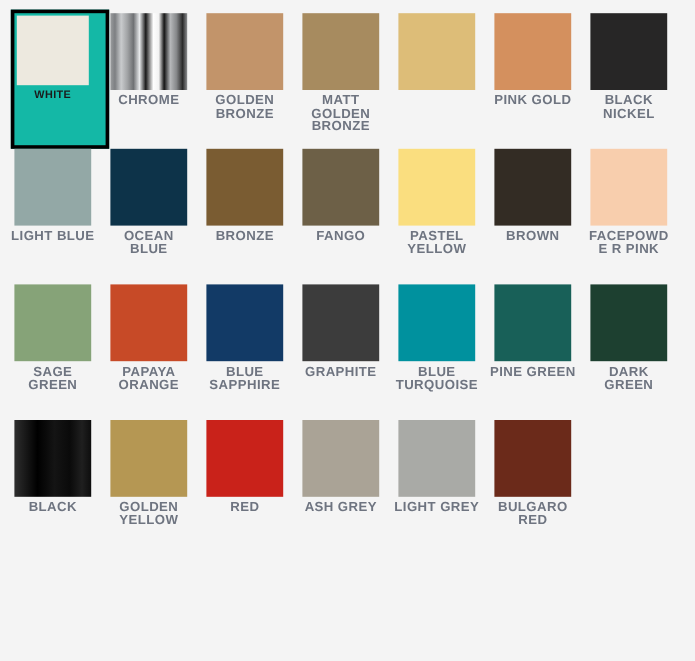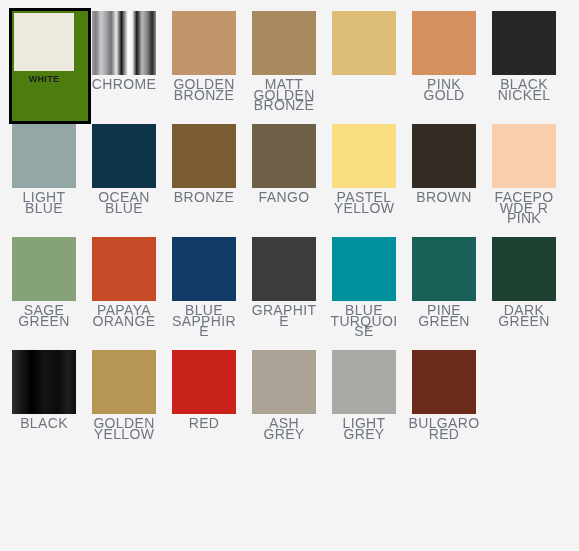--- a/index.html
+++ b/index.html
@@ -42,36 +42,37 @@
     height: 64px;
     display: block;
     box-sizing: border-box;
   }
 
   .label {
     display: block;
     width: 72px;
     margin-left: -4px;
     text-align: center;
-    font-size: 14px;
+    font-size: 11px;
     line-height: 10.5px;
     letter-spacing: 0.35px;
     color: #6e7480;
     font-variant: small-caps;
     text-transform: uppercase;
     padding-top: 4px;
     word-break: break-word;
     font-family: "Liberation Sans", sans-serif;
+    font-weight: bold;
   }
 
   
   .swatch.selected {
     width: 82px;
     border: 3px solid #000000;
-    background: #4d7c0f;
+    background: #14b8a6;
     margin-left: -3px;
     margin-top: -3px;
     padding: 2px 2px 0 2px;
   }
   .swatch.selected .chip {
     width: 60px;
     height: 58px;
   }
   .swatch.selected .label {
     width: 60px;

